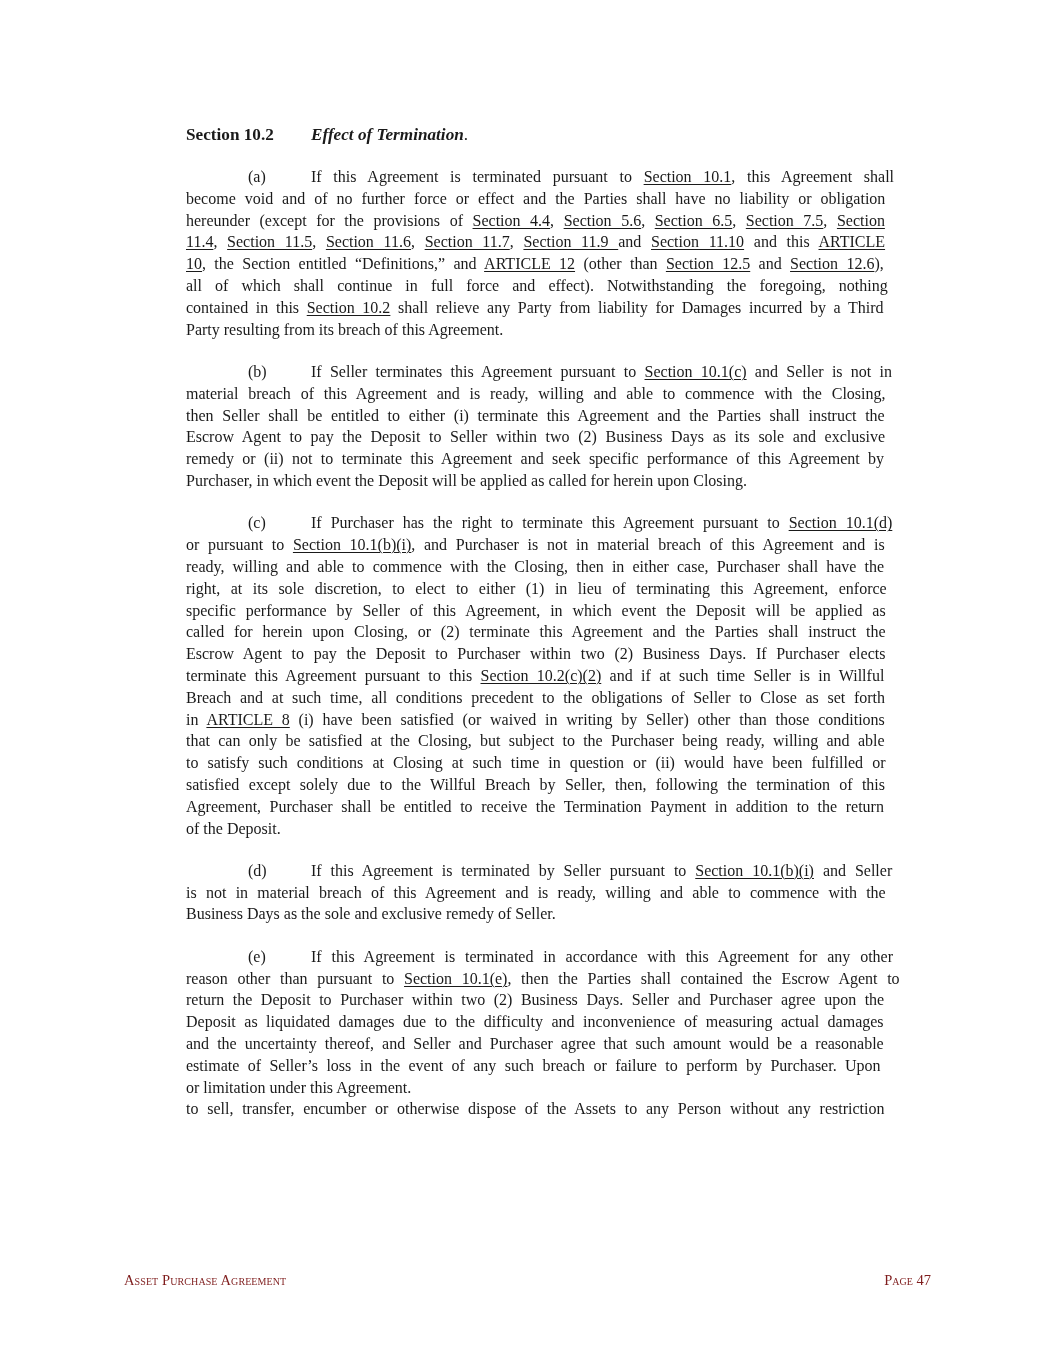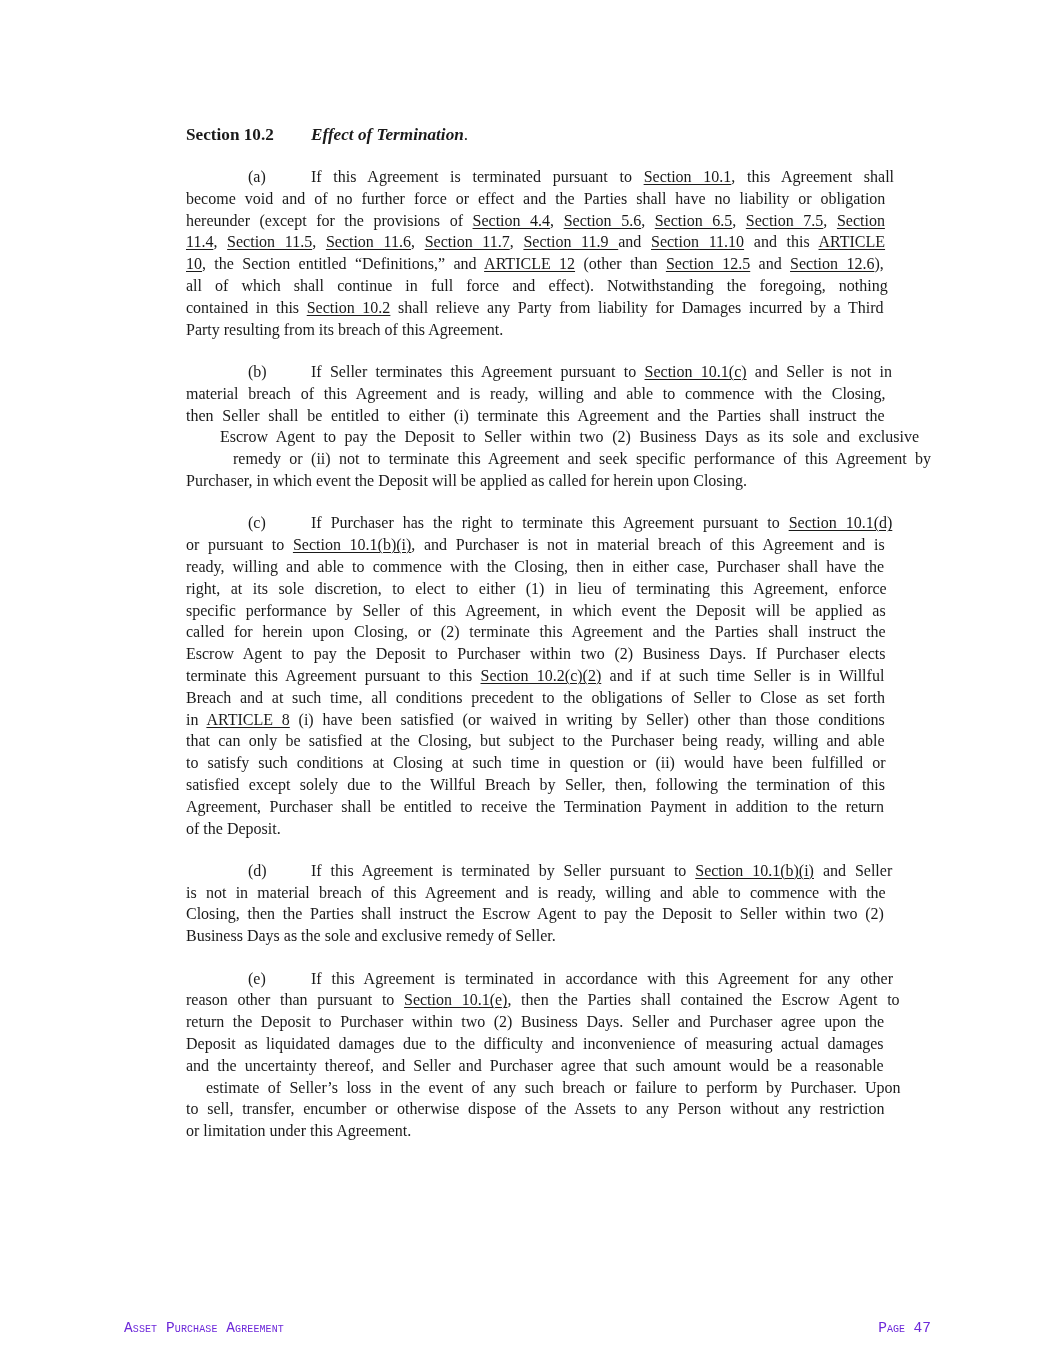--- a/index.html
+++ b/index.html
@@ -72,23 +72,22 @@
       text-decoration-thickness: 1px;
       cursor: pointer;
     }
     .line > span.seg { white-space: normal; }
     .footer {
       position: absolute;
       top: 1272px;
       left: 124px;
       width: 807px;
       height: 20px;
-      font-family: Liberation Mono, monospace;
-      color: #6d28d9;
-      margin-top: 48px;
+      font-family: Liberation Serif, serif;
+      color: #7f1d1d;
     }
     .footer .left {
       position: absolute;
       left: 0;
       top: 0;
       font-size: 14.5px;
       font-variant: small-caps;
       letter-spacing: 0.1px;
     }
     .footer .right {
@@ -115,22 +114,22 @@
           <div class="line"><span class="seg" style="display: inline-block; white-space: nowrap; word-spacing: 5.68192px;"><span class="ref">11.4</span><span>, </span><span class="ref">Section 11.5</span><span>, </span><span class="ref">Section 11.6</span><span>, </span><span class="ref">Section 11.7</span><span>, </span><span class="ref">Section 11.9 </span><span>and </span><span class="ref">Section 11.10</span><span> and this </span><span class="ref">ARTICLE</span></span></div>
           <div class="line"><span class="seg" style="display: inline-block; white-space: nowrap; word-spacing: 4.35714px;"><span class="ref">10</span><span>, the Section entitled “Definitions,” and </span><span class="ref">ARTICLE 12</span><span> (other than </span><span class="ref">Section 12.5</span><span> and </span><span class="ref">Section 12.6</span><span>),</span></span></div>
           <div class="line"><span class="seg" style="display: inline-block; white-space: nowrap; word-spacing: 9.1238px;"><span>all of which shall continue in full force and effect). Notwithstanding the foregoing, nothing</span></span></div>
           <div class="line"><span class="seg" style="display: inline-block; white-space: nowrap; word-spacing: 3.65332px;"><span>contained in this </span><span class="ref">Section 10.2</span><span> shall relieve any Party from liability for Damages incurred by a Third</span></span></div>
           <div class="line last"><span class="seg"><span>Party resulting from its breach of this Agreement.</span></span></div>
         </div>
         <div class="para">
           <div class="line first"><span class="lbl">(b)</span><span class="seg" style="display: inline-block; white-space: nowrap; word-spacing: 4.29207px;"><span>If Seller terminates this Agreement pursuant to </span><span class="ref">Section 10.1(c)</span><span> and Seller is not in</span></span></div>
           <div class="line"><span class="seg" style="display: inline-block; white-space: nowrap; word-spacing: 5.79792px;"><span>material breach of this Agreement and is ready, willing and able to commence with the Closing,</span></span></div>
           <div class="line"><span class="seg" style="display: inline-block; white-space: nowrap; word-spacing: 4.67969px;"><span>then Seller shall be entitled to either (i) terminate this Agreement and the Parties shall instruct the</span></span></div>
-          <div class="line"><span class="seg" style="display: inline-block; white-space: nowrap; word-spacing: 4.65165px; margin-left: 34px;"><span>Escrow Agent to pay the Deposit to Seller within two (2) Business Days as its sole and exclusive</span></span></div>
-          <div class="line"><span class="seg" style="display: inline-block; white-space: nowrap; word-spacing: 4.38958px; margin-left: 47px;"><span>remedy or (ii) not to terminate this Agreement and seek specific performance of this Agreement by</span></span></div>
+          <div class="line"><span class="seg" style="display: inline-block; white-space: nowrap; word-spacing: 4.65165px;"><span>Escrow Agent to pay the Deposit to Seller within two (2) Business Days as its sole and exclusive</span></span></div>
+          <div class="line"><span class="seg" style="display: inline-block; white-space: nowrap; word-spacing: 4.38958px;"><span>remedy or (ii) not to terminate this Agreement and seek specific performance of this Agreement by</span></span></div>
           <div class="line last"><span class="seg"><span>Purchaser, in which event the Deposit will be applied as called for herein upon Closing.</span></span></div>
         </div>
         <div class="para">
           <div class="line first"><span class="lbl">(c)</span><span class="seg" style="display: inline-block; white-space: nowrap; word-spacing: 5.00781px;"><span>If Purchaser has the right to terminate this Agreement pursuant to </span><span class="ref">Section 10.1(d)</span></span></div>
           <div class="line"><span class="seg" style="display: inline-block; white-space: nowrap; word-spacing: 4.67676px;"><span>or pursuant to </span><span class="ref">Section 10.1(b)(i)</span><span>, and Purchaser is not in material breach of this Agreement and is</span></span></div>
           <div class="line"><span class="seg" style="display: inline-block; white-space: nowrap; word-spacing: 4.12402px;"><span>ready, willing and able to commence with the Closing, then in either case, Purchaser shall have the</span></span></div>
           <div class="line"><span class="seg" style="display: inline-block; white-space: nowrap; word-spacing: 6.5px;"><span>right, at its sole discretion, to elect to either (1) in lieu of terminating this Agreement, enforce</span></span></div>
           <div class="line"><span class="seg" style="display: inline-block; white-space: nowrap; word-spacing: 5.94688px;"><span>specific performance by Seller of this Agreement, in which event the Deposit will be applied as</span></span></div>
           <div class="line"><span class="seg" style="display: inline-block; white-space: nowrap; word-spacing: 5.81771px;"><span>called for herein upon Closing, or (2) terminate this Agreement and the Parties shall instruct the</span></span></div>
           <div class="line"><span class="seg" style="display: inline-block; white-space: nowrap; word-spacing: 5.68854px;"><span>Escrow Agent to pay the Deposit to Purchaser within two (2) Business Days. If Purchaser elects</span></span></div>
@@ -139,32 +138,31 @@
           <div class="line"><span class="seg" style="display: inline-block; white-space: nowrap; word-spacing: 4.80078px;"><span>in </span><span class="ref">ARTICLE 8</span><span> (i) have been satisfied (or waived in writing by Seller) other than those conditions</span></span></div>
           <div class="line"><span class="seg" style="display: inline-block; white-space: nowrap; word-spacing: 4.27206px;"><span>that can only be satisfied at the Closing, but subject to the Purchaser being ready, willing and able</span></span></div>
           <div class="line"><span class="seg" style="display: inline-block; white-space: nowrap; word-spacing: 5.04596px;"><span>to satisfy such conditions at Closing at such time in question or (ii) would have been fulfilled or</span></span></div>
           <div class="line"><span class="seg" style="display: inline-block; white-space: nowrap; word-spacing: 5.325px;"><span>satisfied except solely due to the Willful Breach by Seller, then, following the termination of this</span></span></div>
           <div class="line"><span class="seg" style="display: inline-block; white-space: nowrap; word-spacing: 4.53683px;"><span>Agreement, Purchaser shall be entitled to receive the Termination Payment in addition to the return</span></span></div>
           <div class="line last"><span class="seg"><span>of the Deposit.</span></span></div>
         </div>
         <div class="para">
           <div class="line first"><span class="lbl">(d)</span><span class="seg" style="display: inline-block; white-space: nowrap; word-spacing: 4.92708px;"><span>If this Agreement is terminated by Seller pursuant to </span><span class="ref">Section 10.1(b)(i)</span><span> and Seller</span></span></div>
           <div class="line"><span class="seg" style="display: inline-block; white-space: nowrap; word-spacing: 5.25643px;"><span>is not in material breach of this Agreement and is ready, willing and able to commence with the</span></span></div>
-          <div class="line"><span class="seg" style="display: inline-block; white-space: nowrap; word-spacing: 3.72518px;"><span>Closing, then the Parties shall instruct the Escrow Agent to pay the Deposit to Seller within two (2)</span></span></div>
           <div class="line last"><span class="seg"><span>Business Days as the sole and exclusive remedy of Seller.</span></span></div>
         </div>
         <div class="para">
           <div class="line first"><span class="lbl">(e)</span><span class="seg" style="display: inline-block; white-space: nowrap; word-spacing: 5.84766px;"><span>If this Agreement is terminated in accordance with this Agreement for any other</span></span></div>
           <div class="line"><span class="seg" style="display: inline-block; white-space: nowrap; word-spacing: 5.65625px;"><span>reason other than pursuant to </span><span class="ref">Section 10.1(e)</span><span>, then the Parties shall contained the Escrow Agent to</span></span></div>
           <div class="line"><span class="seg" style="display: inline-block; white-space: nowrap; word-spacing: 4.54375px;"><span>return the Deposit to Purchaser within two (2) Business Days. Seller and Purchaser agree upon the</span></span></div>
           <div class="line"><span class="seg" style="display: inline-block; white-space: nowrap; word-spacing: 4.5012px;"><span>Deposit as liquidated damages due to the difficulty and inconvenience of measuring actual damages</span></span></div>
           <div class="line"><span class="seg" style="display: inline-block; white-space: nowrap; word-spacing: 4.04167px;"><span>and the uncertainty thereof, and Seller and Purchaser agree that such amount would be a reasonable</span></span></div>
-          <div class="line"><span class="seg" style="display: inline-block; white-space: nowrap; word-spacing: 4.38976px; margin-left: 20px;"><span>estimate of Seller’s loss in the event of any such breach or failure to perform by Purchaser.  Upon</span></span></div>
+          <div class="line"><span class="seg" style="display: inline-block; white-space: nowrap; word-spacing: 4.38976px;"><span>estimate of Seller’s loss in the event of any such breach or failure to perform by Purchaser.  Upon</span></span></div>
+          <div class="line last"><span class="seg"><span>or limitation under this Agreement.</span></span></div>
           <div class="line"><span class="seg" style="display: inline-block; white-space: nowrap; word-spacing: 4.74792px;"><span>to sell, transfer, encumber or otherwise dispose of the Assets to any Person without any restriction</span></span></div>
-          <div class="line last"><span class="seg"><span>or limitation under this Agreement.</span></span></div>
         </div>
       </div>
   </div>
 
   <div class="footer">
     <span class="left">Asset Purchase Agreement</span>
     <span class="right">Page 47</span>
   </div>
 </div>
 

